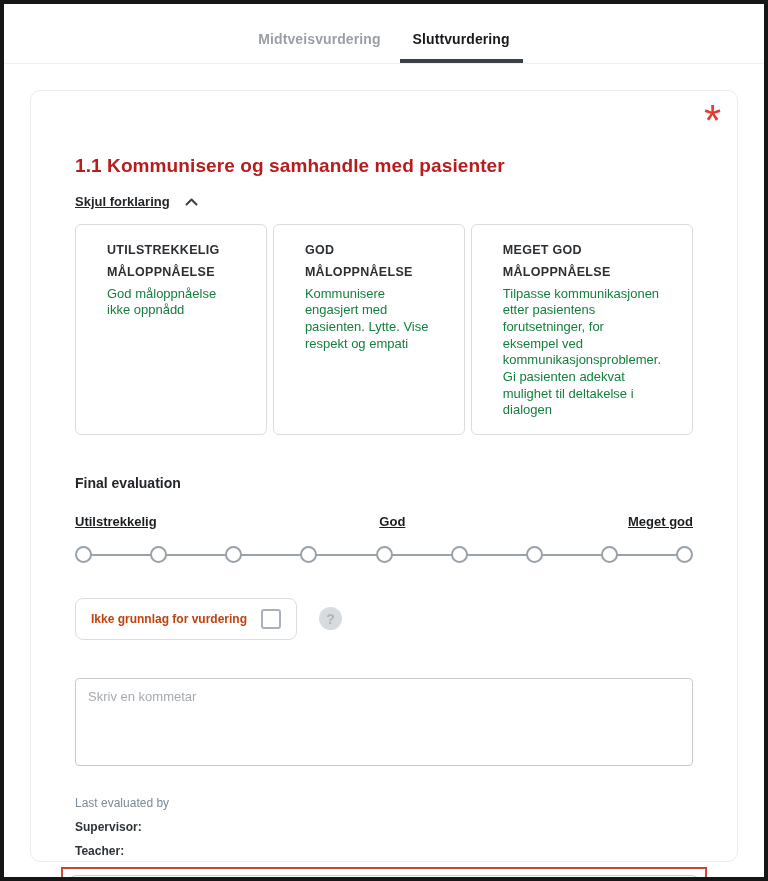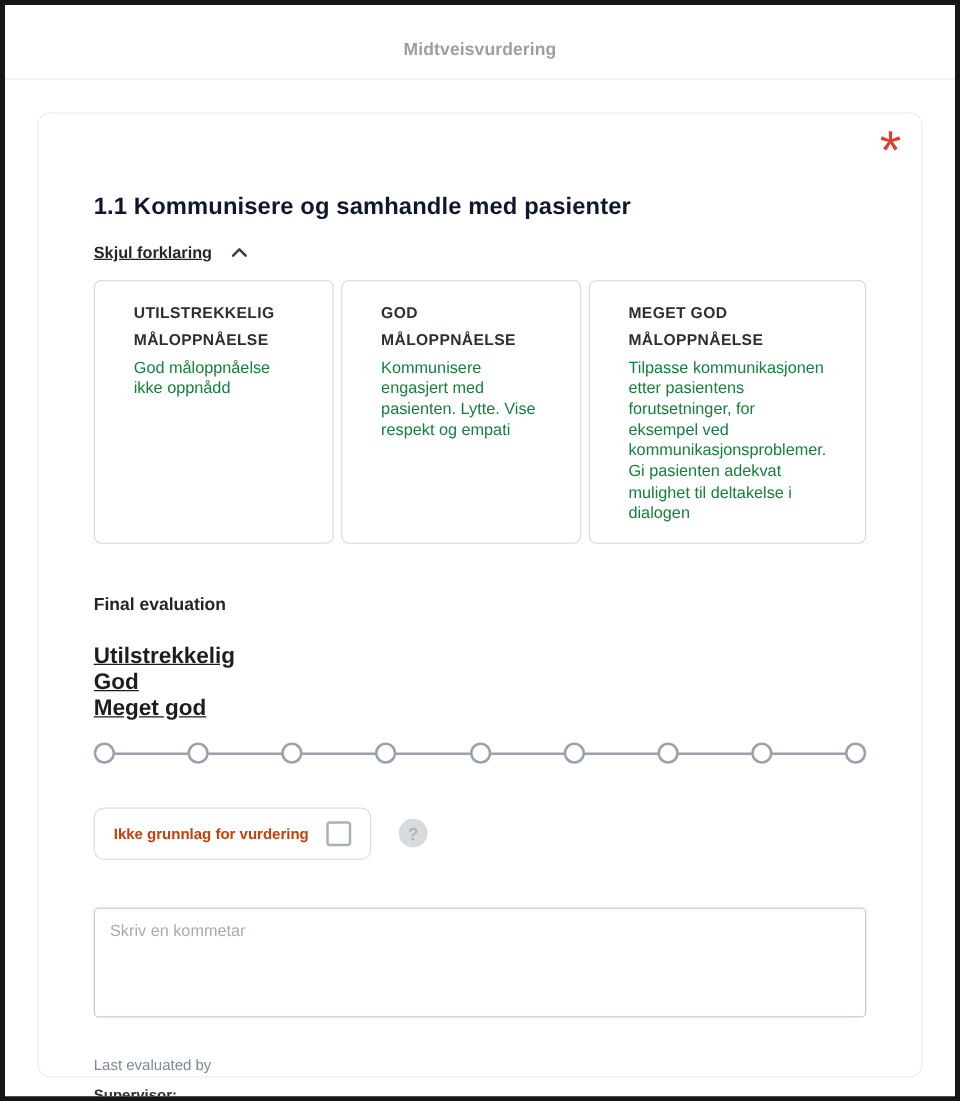--- a/index.html
+++ b/index.html
@@ -54,21 +54,21 @@
     top:4px; right:16px;
     font-size:44px;
     line-height:1.2;
     font-weight:400;
   }
   .section-title {
     margin:0;
     padding-top:64px;
     font-size:19px;
     font-weight:700;
-    color:#0f172a;
+    color:#b91c1c;
     letter-spacing:.1px;
   }
   .toggle-row {
     margin-top:17px;
     display:flex;
     align-items:center;
     gap:15px;
     cursor:pointer;
     width:max-content;
   }
@@ -110,24 +110,23 @@
   .final-label {
     margin-top:40px;
     font-size:14px;
     font-weight:700;
     color:#222529;
   }
   .scale-labels {
     margin-top:23px;
     display:flex;
     justify-content:space-between;
-    font-size:18px;
+    font-size:13px;
     font-weight:700;
     color:#1b1e21;
-    flex-direction:column;
   }
   .scale-labels span { text-decoration:underline; }
   .slider {
     margin-top:17px;
     position:relative;
     height:18px;
     display:flex;
     justify-content:space-between;
     align-items:center;
   }
@@ -233,20 +232,21 @@
     cursor:pointer;
   }
 </style>
 </head>
 <body>
 
 <div class="frame">
 
   <div class="tabbar">
     <div class="tab inactive">Midtveisvurdering</div>
+    <div class="tab active">Sluttvurdering</div>
   </div>
 
   <div class="card">
 
     <div class="required-star" style="color:#e23b30;">*</div>
 
     <h1 class="section-title">1.1 Kommunisere og samhandle med pasienter</h1>
 
     <div class="toggle-row">
       <span class="toggle-link">Skjul forklaring</span>

